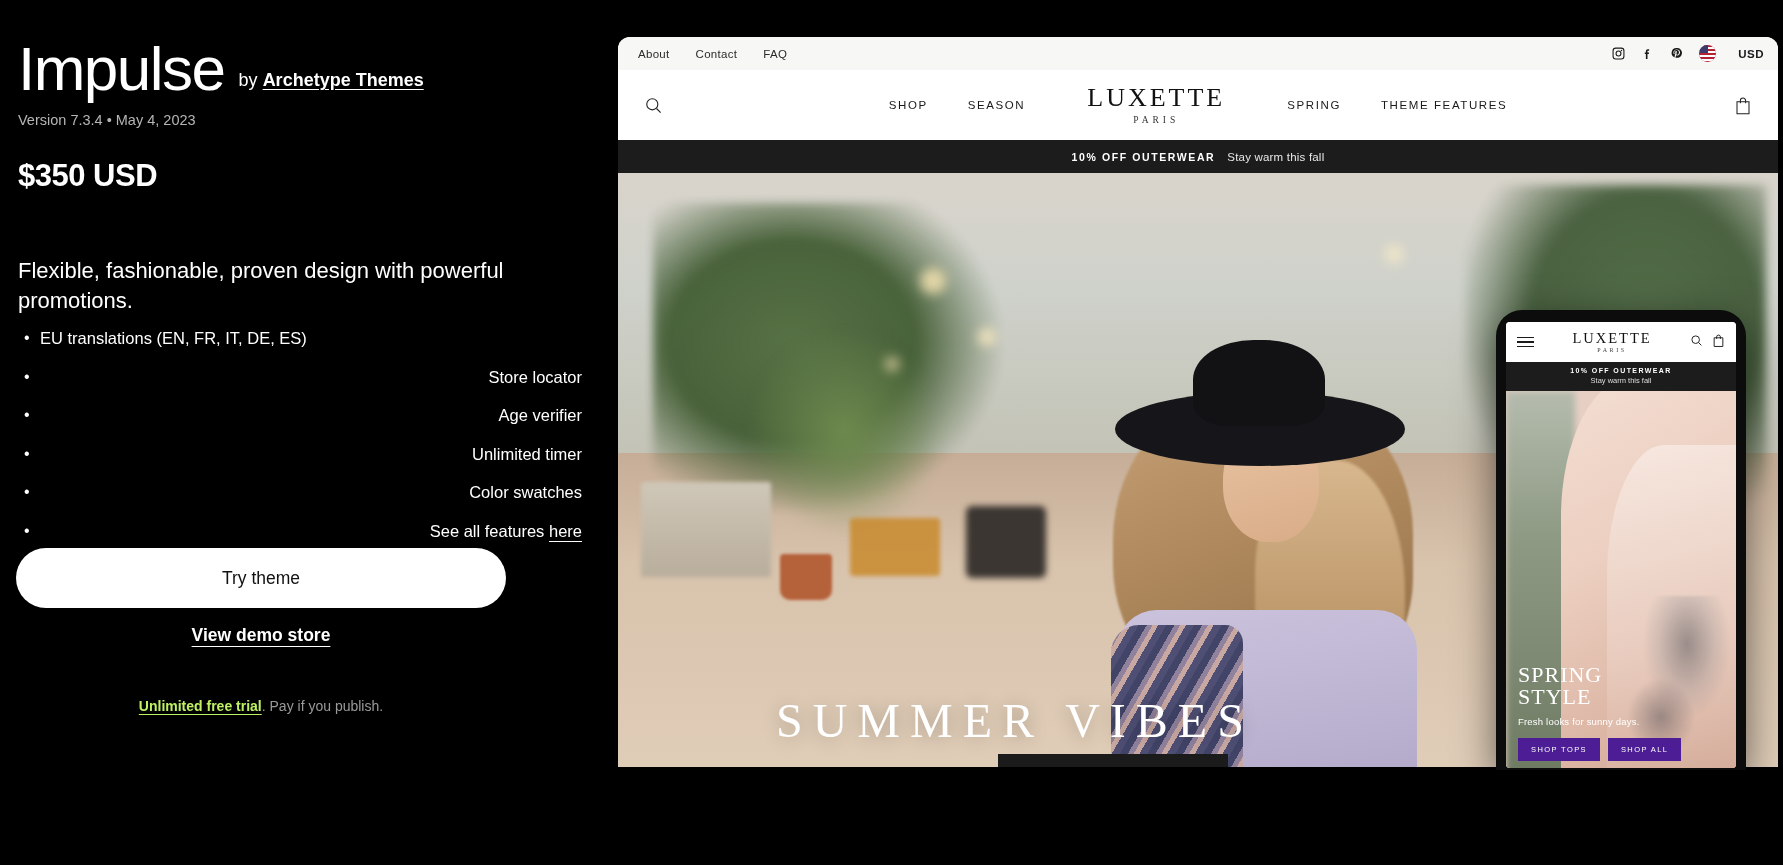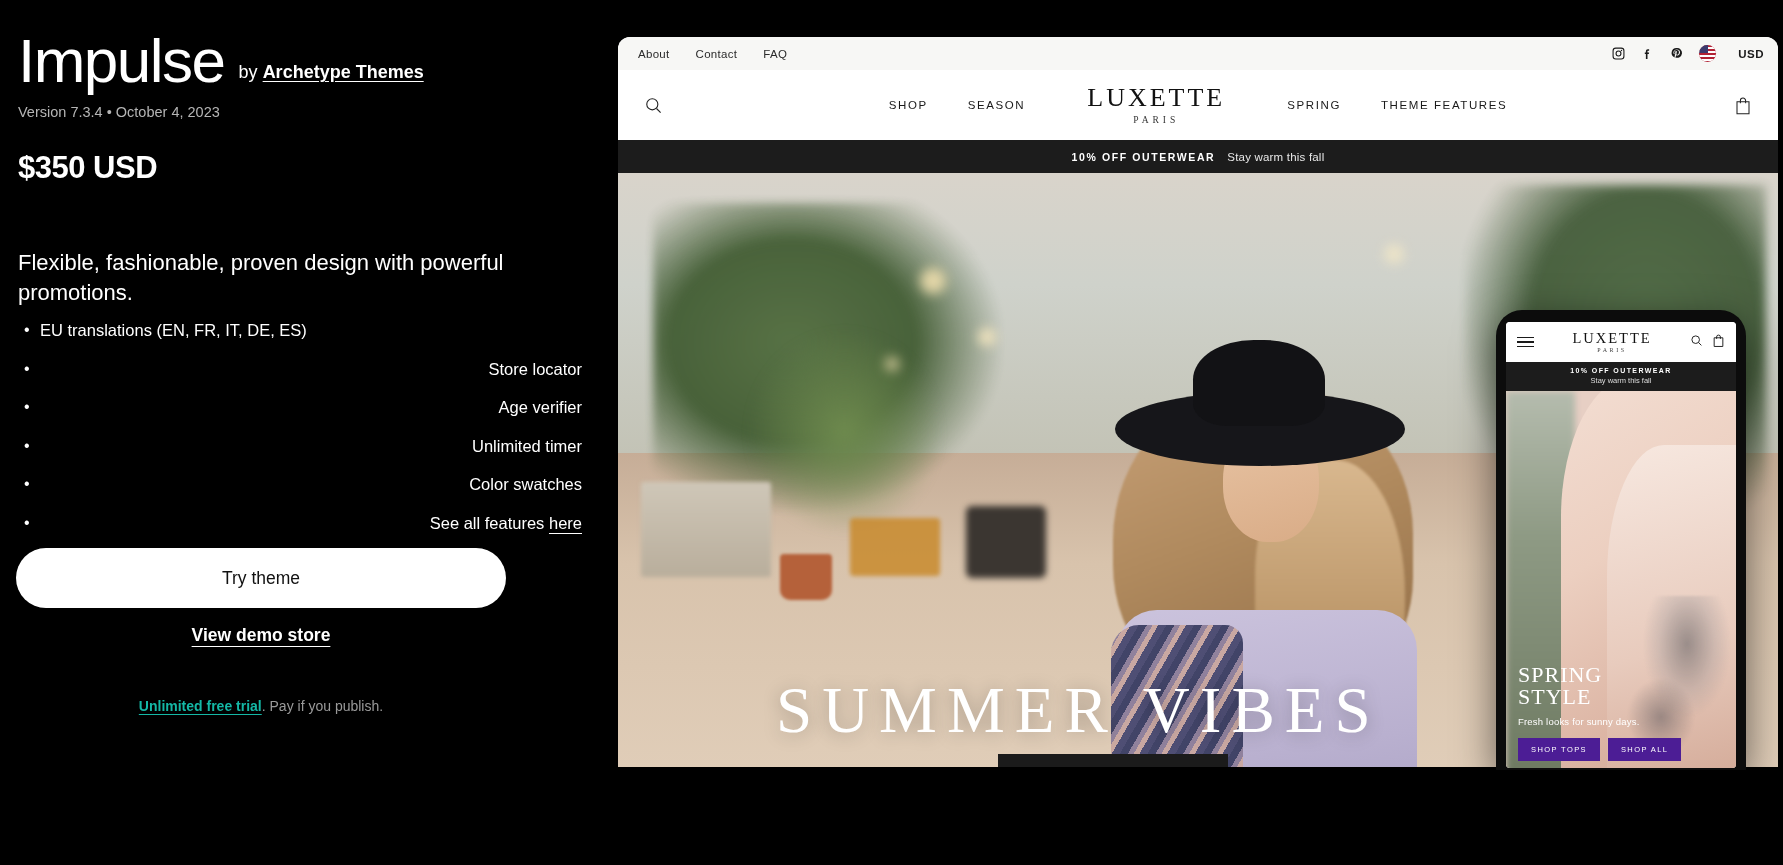--- a/index.html
+++ b/index.html
@@ -5,21 +5,21 @@
   * { box-sizing: border-box; margin: 0; padding: 0; }
   html, body {
     width: 1783px; height: 865px;
     background: #000;
     font-family: "Liberation Sans", sans-serif;
     overflow: hidden;
   }
   .page { position: relative; width: 1783px; height: 865px; background: #000; }
 
   
-  .left { position: absolute; left: 0; top: 0; width: 600px; height: 865px; padding: 30px 18px 0 18px; }
+  .left { position: absolute; left: 0; top: 0; width: 600px; height: 865px; padding: 38px 18px 0 18px; }
 
   .title-row { display: flex; align-items: flex-end; gap: 14px; }
   .theme-title { font-size: 62px; line-height: 1.0; color: #fff; font-weight: 400; letter-spacing: -1.5px; }
   .byline { font-size: 18px; color: #fff; padding-bottom: 9px; font-weight: 400; }
   .byline .author { text-decoration: underline; text-underline-offset: 3px; font-weight: 600; }
 
   .version { margin-top: 12px; font-size: 14.5px; color: #b5b5b5; }
 
   .price { margin-top: 30px; font-size: 31px; font-weight: 700; color: #fff; letter-spacing: -0.5px; }
 
@@ -43,21 +43,21 @@
   }
   .demo-link {
     position: absolute; left: 16px; top: 625px; width: 490px;
     text-align: center; color: #fff; font-size: 17.5px; font-weight: 600;
     text-decoration: underline; text-underline-offset: 5px; cursor: pointer;
   }
   .trial {
     position: absolute; left: 16px; top: 698px; width: 490px;
     text-align: center; font-size: 14px; color: #9a9a9a;
   }
-  .trial .strong { color: #14b8a6; font-weight: 700; text-decoration: underline; text-underline-offset: 3px; }
+  .trial .strong { color: #bef264; font-weight: 700; text-decoration: underline; text-underline-offset: 3px; }
 
   
   .preview {
     position: absolute; left: 618px; top: 37px;
     width: 1160px; height: 730px;
     border-radius: 12px 12px 0 0;
     overflow: hidden; background: #fff;
   }
 
   .util-bar {
@@ -129,21 +129,21 @@
     background: #121215; border-radius: 46% 46% 26% 26%; }
   .body { position: absolute; left: 12px; top: 300px; width: 300px; height: 260px;
     background: linear-gradient(170deg,#cbc3dd 0%,#b9b0cf 55%,#a79ec2 100%);
     border-radius: 40px 40px 0 0; }
   .shawl { position: absolute; left: 6px; top: 315px; width: 132px; height: 250px;
     background: repeating-linear-gradient(120deg,#3c3f63 0 7px,#8e7f9a 7px 12px,#c9a7a0 12px 17px,#4a4a70 17px 24px);
     border-radius: 28px 18px 0 0; opacity: .96; }
 
   .hero-title {
     position: absolute; left: 158px; bottom: 20px;
-    font-family: "Liberation Serif", serif; font-size: 65px; letter-spacing: 10px;
+    font-family: "Liberation Serif", serif; font-size: 48px; letter-spacing: 10px;
     color: #fff; white-space: nowrap; font-weight: 400;
     text-shadow: 0 2px 18px rgba(0,0,0,.28);
   }
   .hero-darkstrip { position: absolute; left: 380px; bottom: 0; width: 230px; height: 14px; background: #1b1b1b; }
 
   
   .phone {
     position: absolute; left: 1496px; top: 310px;
     width: 250px; height: 460px;
     background: #0c0c0c; border-radius: 26px 26px 0 0;
@@ -190,21 +190,21 @@
   <div class="left">
 
     <div class="title-row">
       <h1 class="theme-title">Impulse</h1>
       <div class="byline">
         <span>by</span>
         <span class="author">Archetype Themes</span>
       </div>
     </div>
 
-    <div class="version">Version 7.3.4 • October 4, 2023</div>
+    <div class="version">Version 7.3.4 • May 4, 2023</div>
 
     <div class="price">$350 USD</div>
 
     <div class="tagline">Flexible, fashionable, proven design with powerful promotions.</div>
 
 
     <ul class="features">
       <li>EU translations (EN, FR, IT, DE, ES)</li>
       <li>Store locator</li>
       <li>Age verifier</li>

